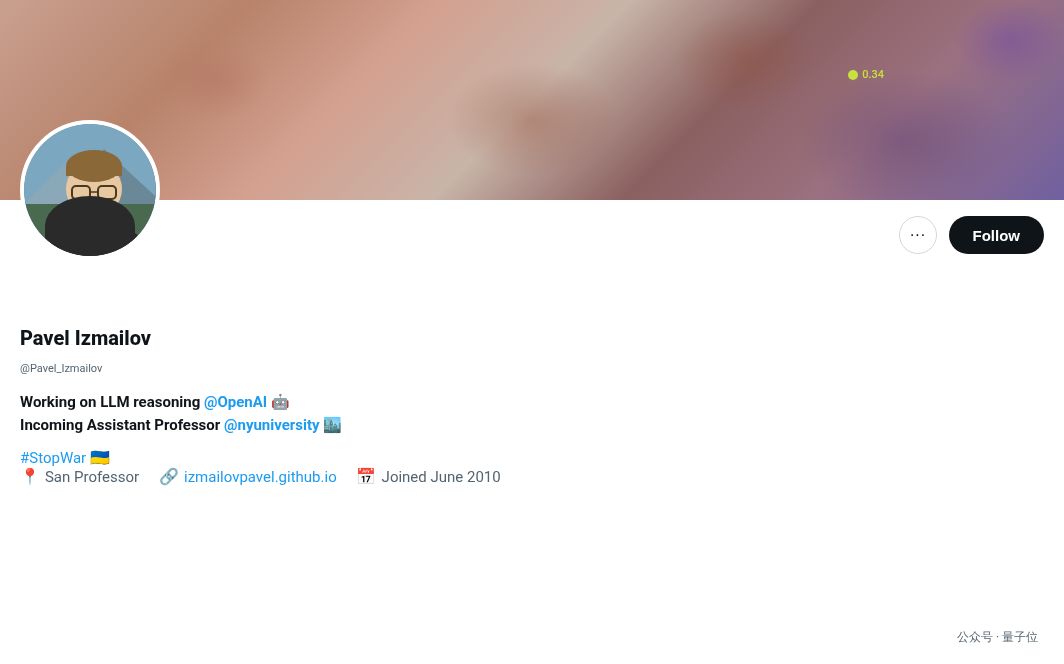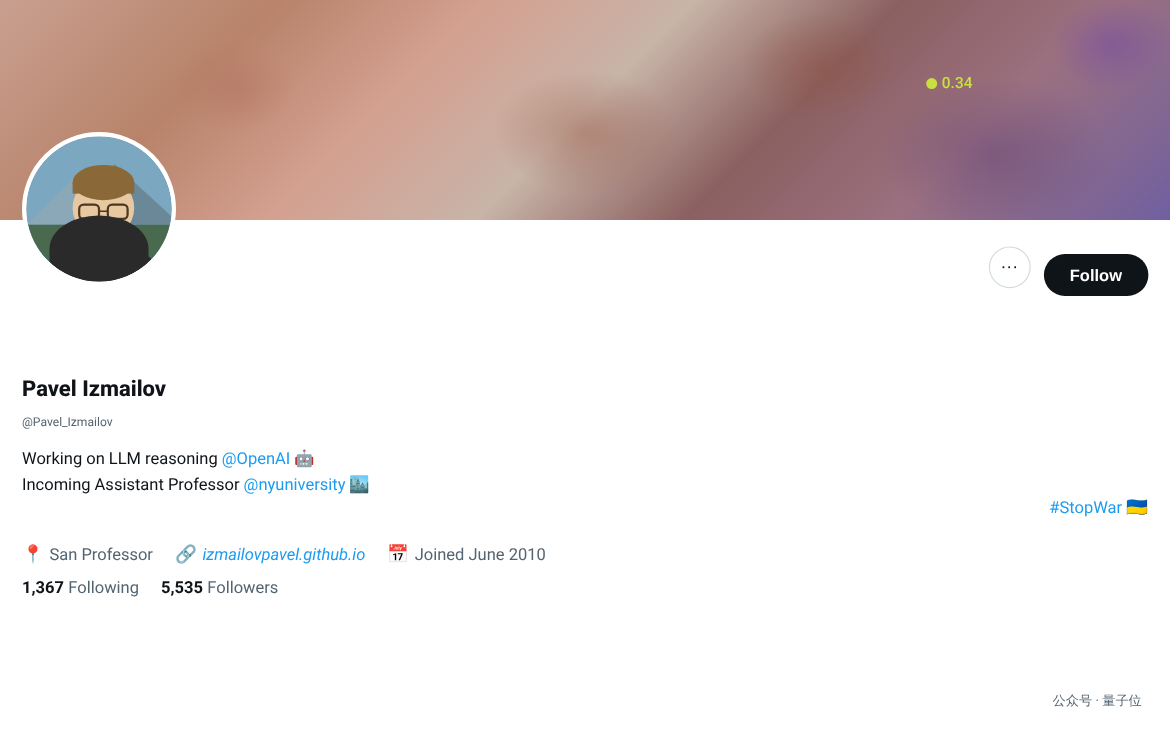--- a/index.html
+++ b/index.html
@@ -40,21 +40,21 @@
       align-items: center;
       gap: 4px;
     }
     .banner-dot-circle {
       width: 10px;
       height: 10px;
       border-radius: 50%;
       background: #c8e040;
     }
     .banner-dot-label {
-      font-size: 14px;
+      font-size: 11px;
       color: #c8e040;
       font-weight: 500;
     }
 
     
     .profile-section {
       position: relative;
       padding: 0 20px;
     }
 
@@ -129,21 +129,20 @@
     .follow-btn {
       padding: 0 24px;
       height: 38px;
       border-radius: 999px;
       border: none;
       background: #0f1419;
       color: #fff;
       font-size: 15px;
       font-weight: 700;
       cursor: pointer;
-      margin-top: 15px;
     }
 
     .profile-info {
       padding-top: 72px;
       padding-bottom: 12px;
     }
 
     .display-name {
       font-size: 20px;
       font-weight: 800;
@@ -154,30 +153,31 @@
     .username {
       font-size: 11px;
       color: #536471;
       margin-bottom: 16px;
     }
 
     .bio {
       font-size: 15px;
       color: #0f1419;
       line-height: 1.5;
+      margin-bottom: 12px;
+      font-weight: bold;
     }
 
     .bio a {
       color: #1d9bf0;
       text-decoration: none;
     }
 
     .hashtag-line {
-      margin-bottom: 24px;
-      text-align: right;
+      margin-bottom: 0;
     }
 
     .hashtag {
       color: #1d9bf0;
       font-size: 15px;
       text-decoration: none;
     }
 
     .meta-row {
       display: flex;
@@ -191,21 +191,20 @@
       display: flex;
       align-items: center;
       gap: 5px;
       font-size: 15px;
       color: #536471;
     }
 
     .meta-item a {
       color: #1d9bf0;
       text-decoration: none;
-      font-style: italic;
     }
 
     .meta-icon {
       font-size: 16px;
       color: #536471;
     }
 
     .stats-row {
       display: flex;
       gap: 20px;
@@ -314,27 +313,17 @@
       <span class="meta-item">
         <span class="meta-icon">🔗</span>
         <a href="#">izmailovpavel.github.io</a>
       </span>
       <span class="meta-item">
         <span class="meta-icon">📅</span>
         <span>Joined June 2010</span>
       </span>
     </div>
 
-    <div class="stats-row">
-      <div class="stat-item">
-        <span class="stat-count">1,367</span>
-        <span class="stat-label">Following</span>
-      </div>
-      <div class="stat-item">
-        <span class="stat-count">5,535</span>
-        <span class="stat-label">Followers</span>
-      </div>
-    </div>
 
   </div>
 </div>
 
 <div class="watermark">公众号 · 量子位</div>
 
 </body></html>

